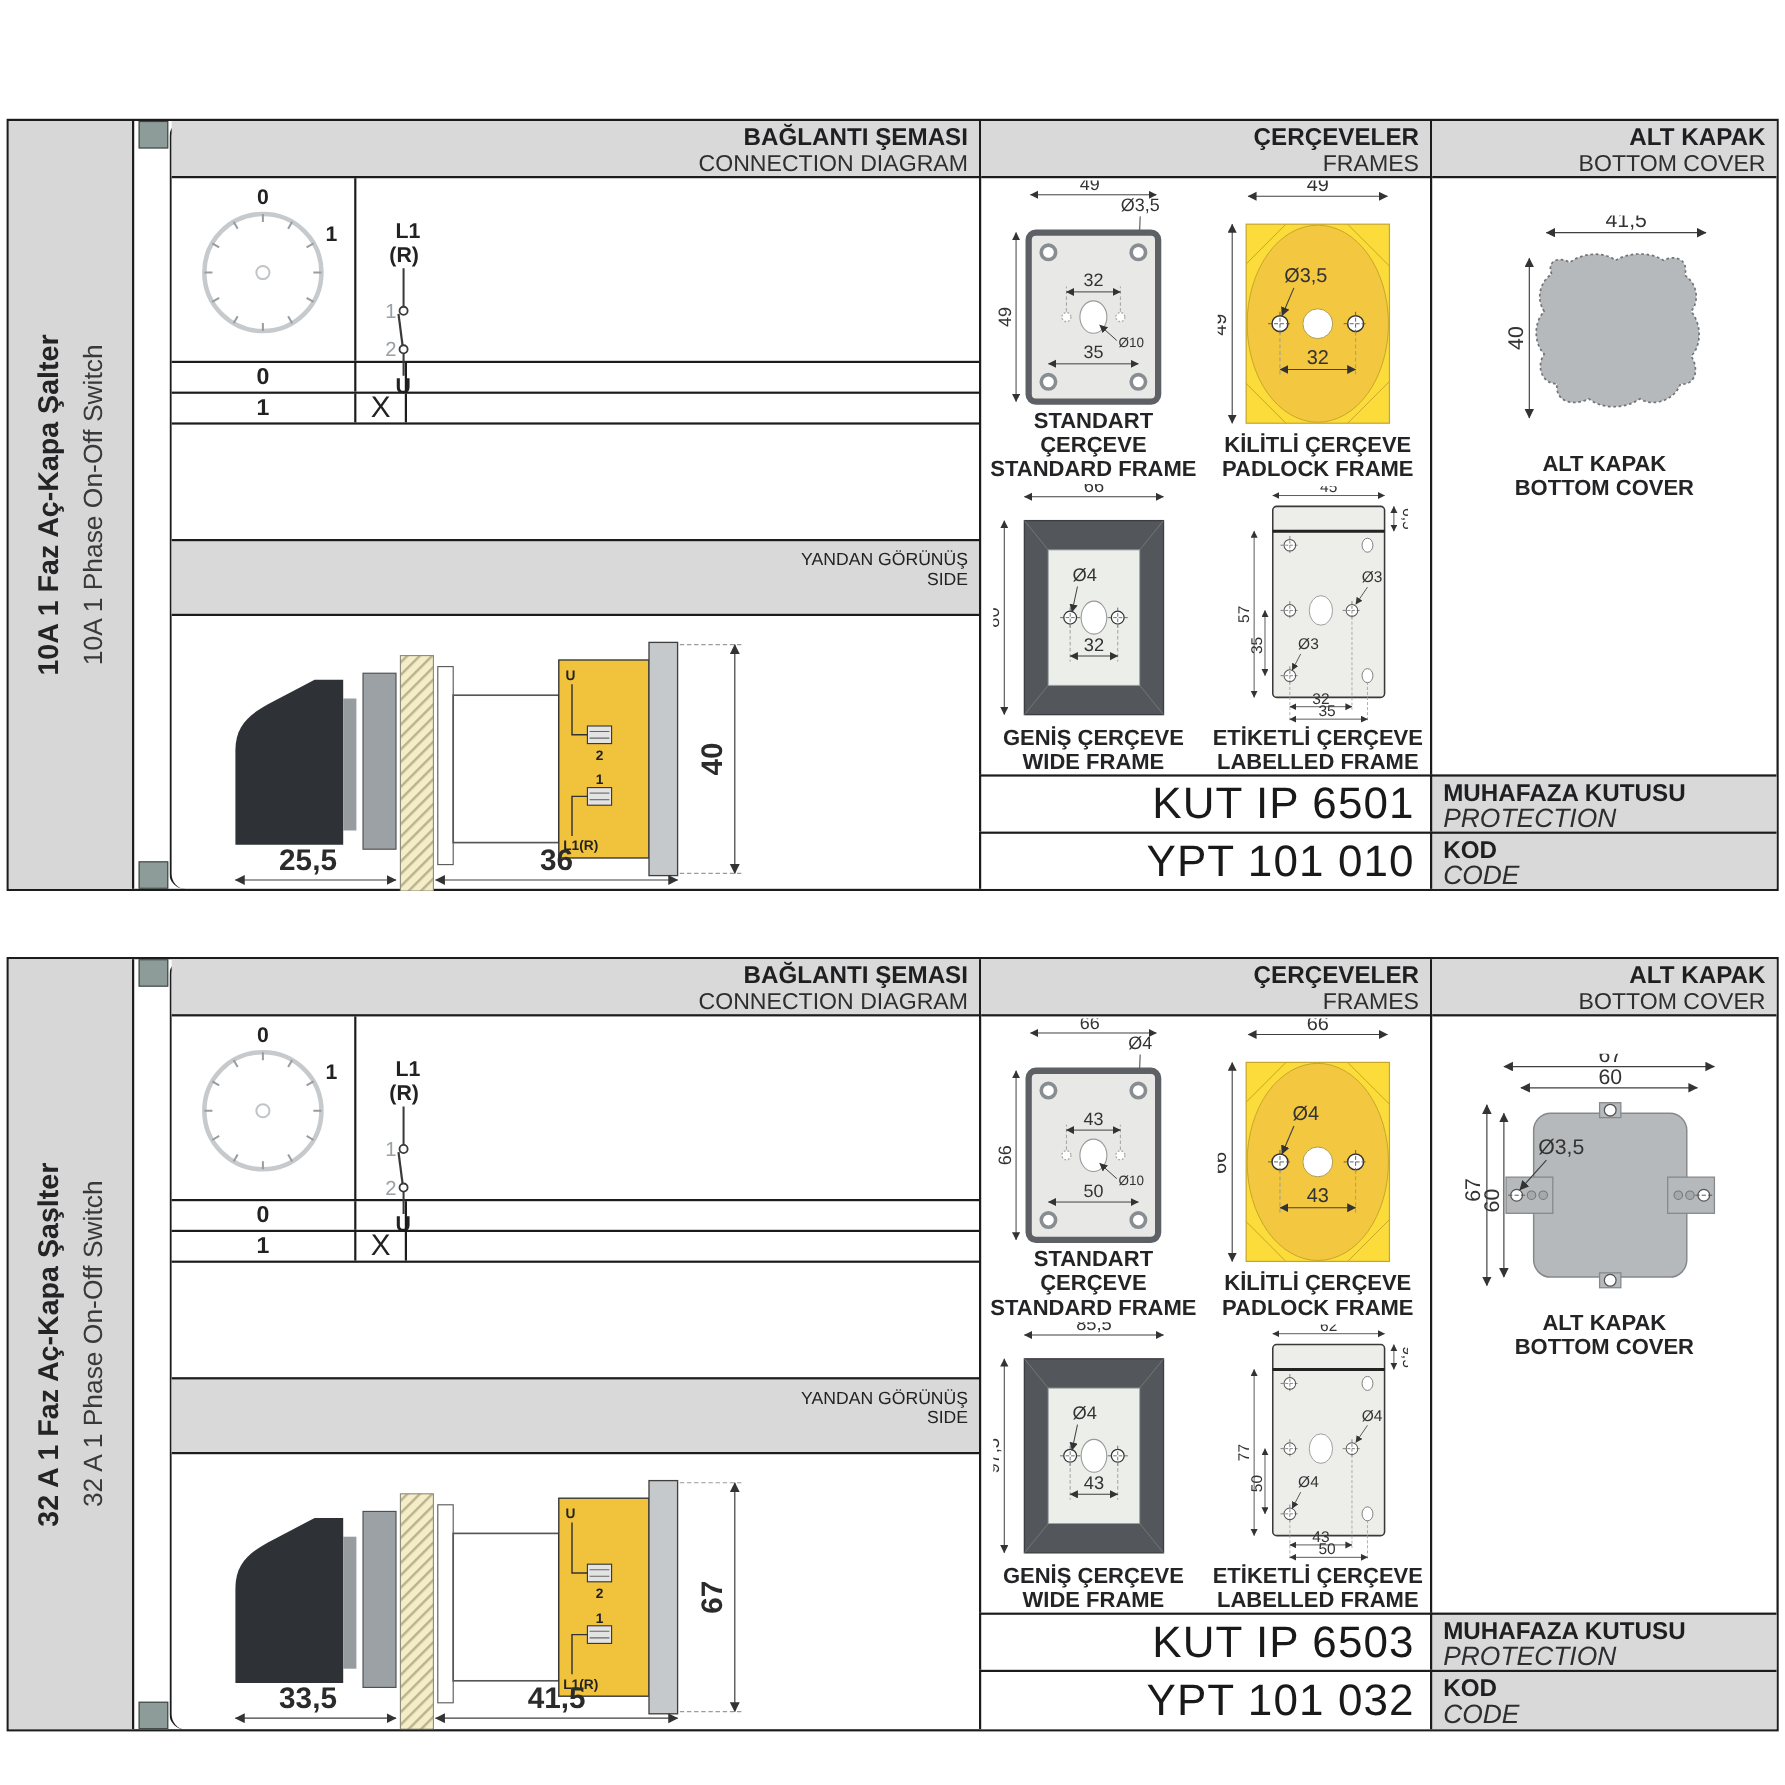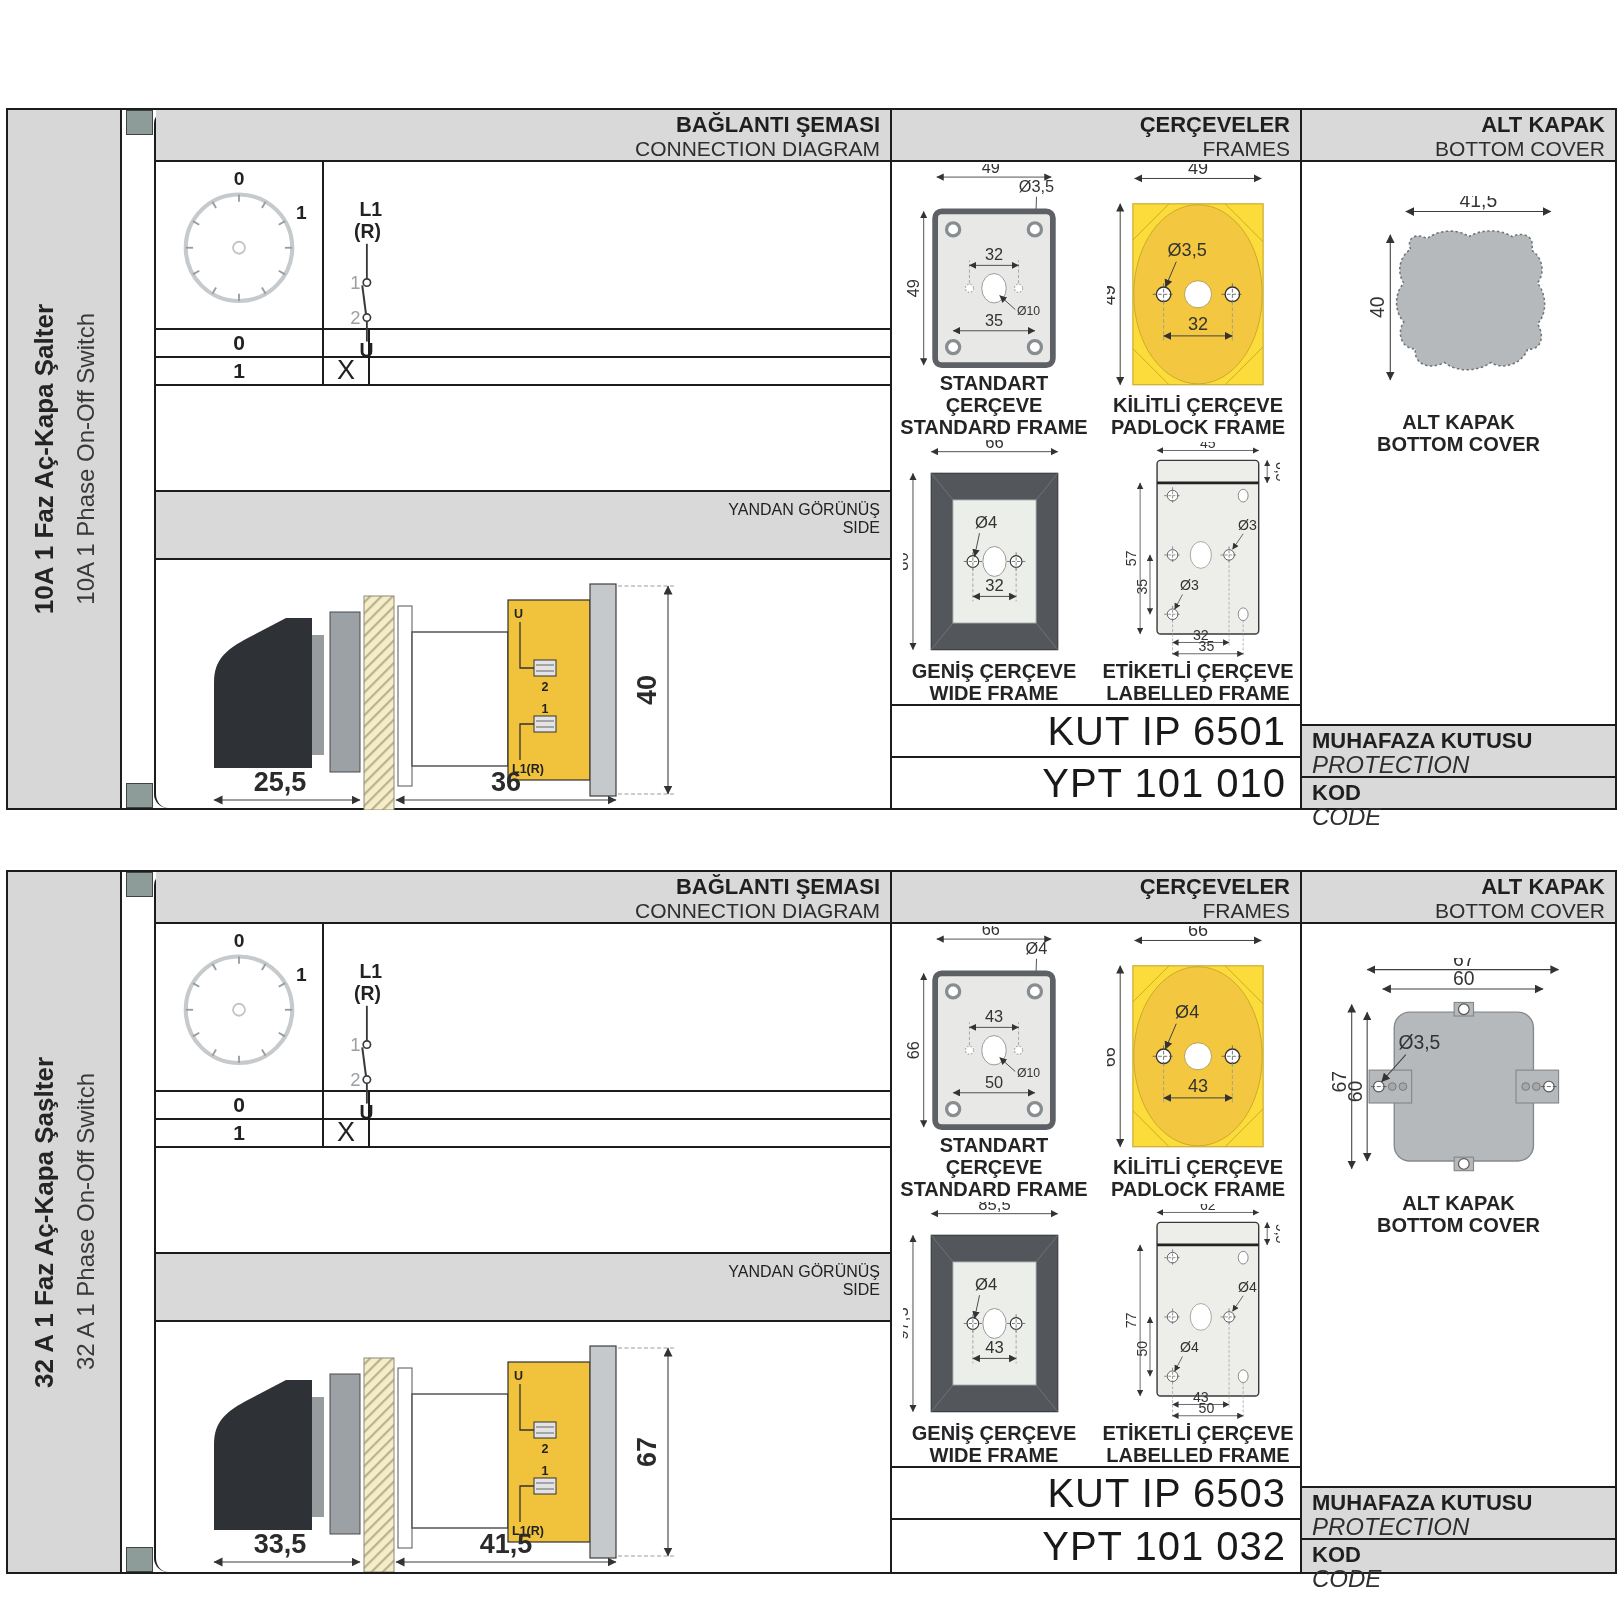--- a/index.html
+++ b/index.html
@@ -29,21 +29,21 @@
   .tr0{top:220px;} .tr1{top:248px;}
   .tlabel{width:168px;border-right:2px solid #1c1c1c;text-align:center;font-weight:bold;font-size:21px;line-height:25px;box-sizing:border-box;}
   .tx{width:46px;border-right:2px solid #1c1c1c;text-align:center;font-size:27px;line-height:24px;box-sizing:border-box;}
   .sidehdr{left:0;right:0;top:380px;height:70px;background:#d9d9d9;border-top:2px solid #1c1c1c;border-bottom:2px solid #1c1c1c;text-align:right;padding:9px 10px 0 0;}
   .sidearea{left:0;right:0;top:450px;bottom:0;}
   .fgrid{left:0;top:52px;width:408px;height:542px;display:grid;grid-template-columns:204px 204px;grid-template-rows:276px 266px;}
   .fcell{display:flex;flex-direction:column;align-items:center;justify-content:flex-end;padding-top:2px;}
   .fcap{text-align:center;font-weight:bold;font-size:20px;line-height:22px;margin-top:2px;color:#242426;}
   .coverbox{left:0;right:0;top:52px;height:542px;display:flex;flex-direction:column;align-items:center;padding-top:34px;box-sizing:border-box;}
   .codeval{left:882px;width:410px;border-left:2px solid #1c1c1c;border-top:2px solid #1c1c1c;background:#fff;display:flex;align-items:center;justify-content:flex-end;padding-right:14px;font-size:40px;letter-spacing:1px;color:#191919;}
-  .codelab{left:1292px;width:315px;border-left:2px solid #1c1c1c;border-top:2px solid #1c1c1c;background:#d9d9d9;padding:2px 0 0 10px;margin-top:20px;}
+  .codelab{left:1292px;width:315px;border-left:2px solid #1c1c1c;border-top:2px solid #1c1c1c;background:#d9d9d9;padding:2px 0 0 10px;}
   .kut{top:594px;height:52px;}
   .ypt{top:646px;bottom:0;}
   .codelab .tr{font-weight:bold;font-size:22px;line-height:25px;color:#1f1f21;}
   .codelab .en{font-style:italic;font-size:24px;line-height:23px;color:#2e2e30;}
   
   .dl{stroke:#3f3f3f;stroke-width:1.1;fill:none;}
   .ex{stroke:#9b9b9b;stroke-width:1;fill:none;stroke-dasharray:4 2.5;}
   .cr{stroke:#555;stroke-width:0.9;fill:none;stroke-dasharray:4 2;}
   text.dt{font-family:"Liberation Sans",sans-serif;font-size:20px;fill:#333;}
   text.dtm{text-anchor:middle;}

